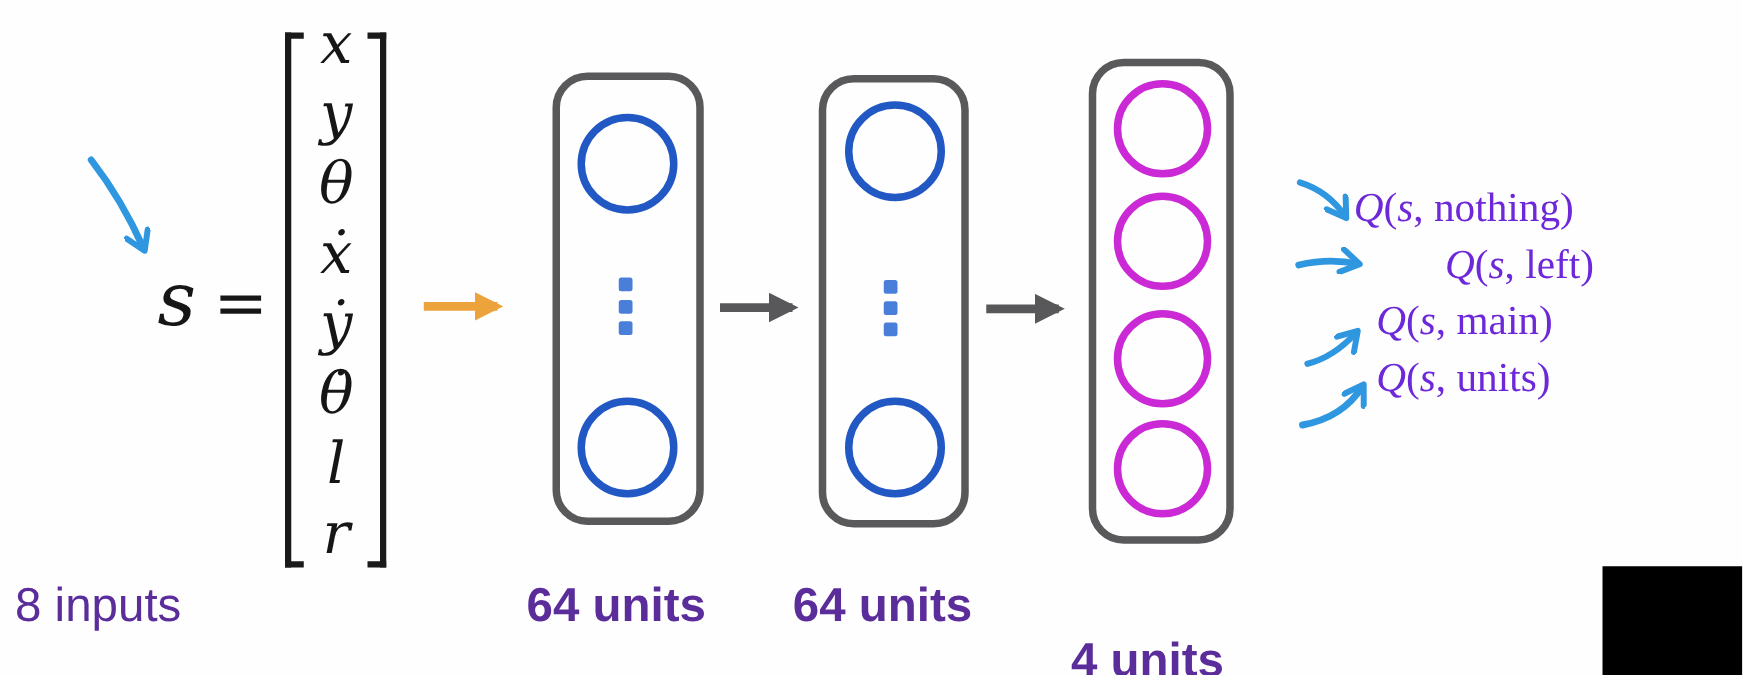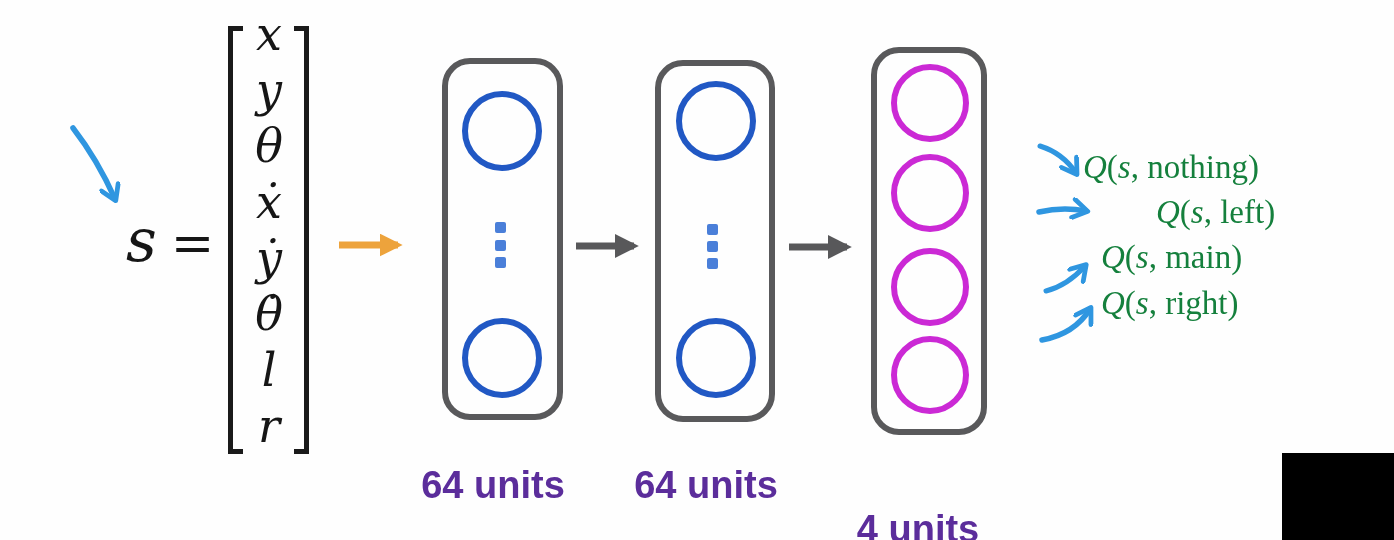--- a/index.html
+++ b/index.html
@@ -38,21 +38,21 @@
   .dot{position:absolute;width:11px;height:11px;background:#4a7fd9;border-radius:2px;}
   
   .plabel{
     position:absolute;top:463px;font-size:38px;line-height:44px;color:#5b2d9b;
     font-family:"Liberation Sans",sans-serif;letter-spacing:0px;white-space:nowrap;
   }
   .centered{transform:translateX(-50%);font-weight:bold;}
   
   .qrow{
     position:absolute;font-family:"Liberation Serif",serif;font-size:33px;line-height:38px;
-    color:#15803d;white-space:nowrap;
+    color:#6d28d9;white-space:nowrap;
   }
   .mi{font-style:italic;}
   
   .black-box{position:absolute;left:1282px;top:453px;width:112px;height:87px;background:#000000;}
 </style>
 </head>
 <body>
 
 <div class="stage">
 
@@ -116,32 +116,33 @@
   <div class="dot" style="left:707px;top:224px;"></div>
   <div class="dot" style="left:707px;top:241px;"></div>
   <div class="dot" style="left:707px;top:258px;"></div>
 
   <div class="layer layer-3"></div>
   <div class="node node-mag" style="left:891px;top:64px;"></div>
   <div class="node node-mag" style="left:891px;top:154px;"></div>
   <div class="node node-mag" style="left:891px;top:248px;"></div>
   <div class="node node-mag" style="left:891px;top:336px;"></div>
 
+  <div class="plabel" style="left:12px;">8 inputs</div>
   <div class="plabel centered" style="left:493px;">64 units</div>
   <div class="plabel centered" style="left:706px;">64 units</div>
   <div class="plabel centered" style="left:918px;margin-top:44px;">4 units</div>
 
   <div class="qrow" style="left:1083px;top:148px;">
     <span class="mi">Q</span><span>(</span><span class="mi">s</span><span>, </span><span>nothing</span><span>)</span>
   </div>
   <div class="qrow" style="left:1156px;top:193px;">
     <span class="mi">Q</span><span>(</span><span class="mi">s</span><span>, </span><span>left</span><span>)</span>
   </div>
   <div class="qrow" style="left:1101px;top:238px;">
     <span class="mi">Q</span><span>(</span><span class="mi">s</span><span>, </span><span>main</span><span>)</span>
   </div>
   <div class="qrow" style="left:1101px;top:284px;">
-    <span class="mi">Q</span><span>(</span><span class="mi">s</span><span>, </span><span>right</span><span>)</span>
+    <span class="mi">Q</span><span>(</span><span class="mi">s</span><span>, </span><span>units</span><span>)</span>
   </div>
 
   <div class="black-box"></div>
 
 </div>
 
 </body></html>

